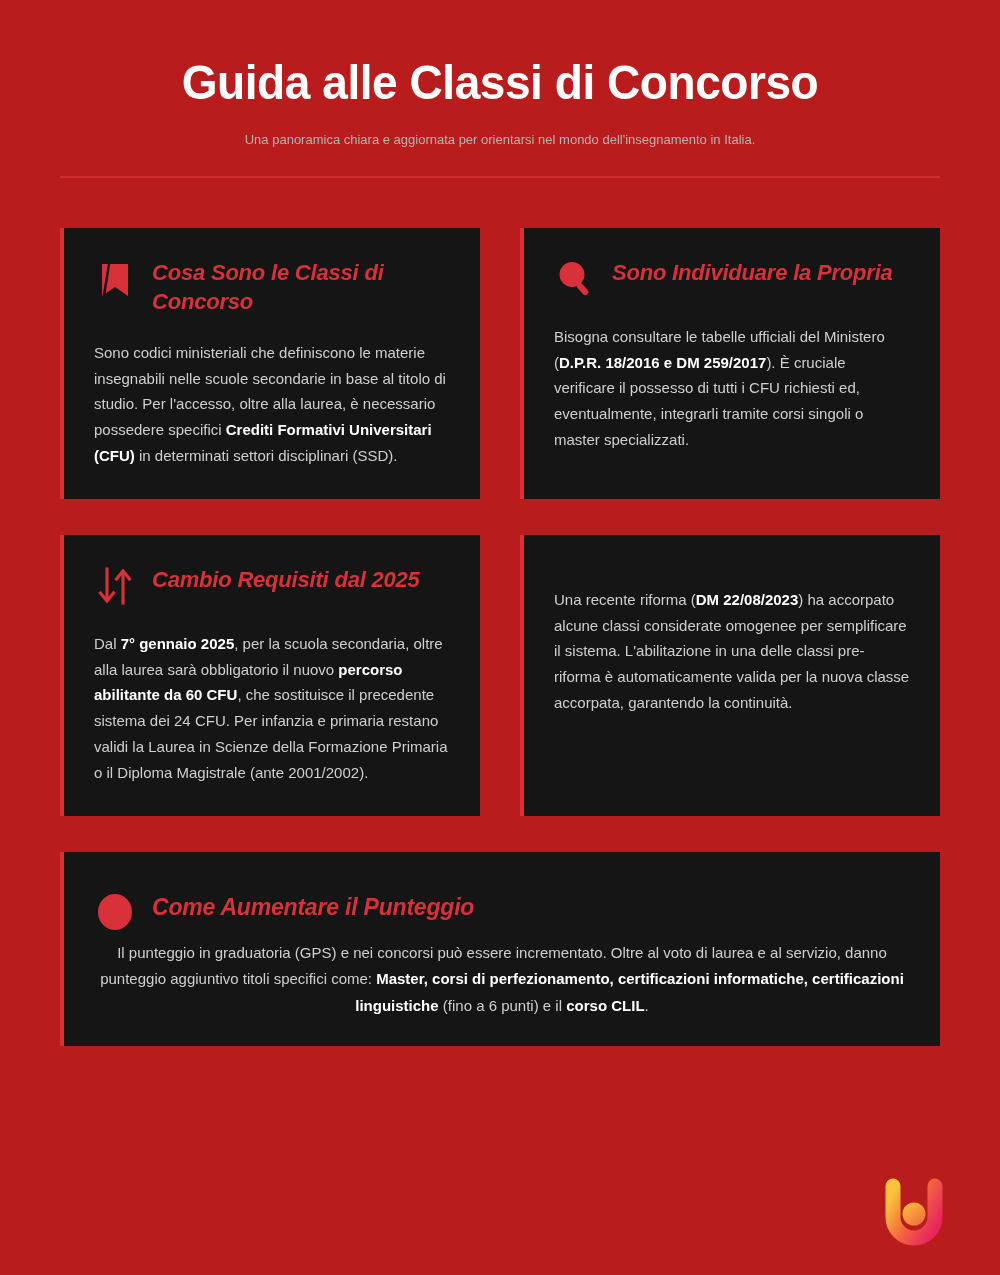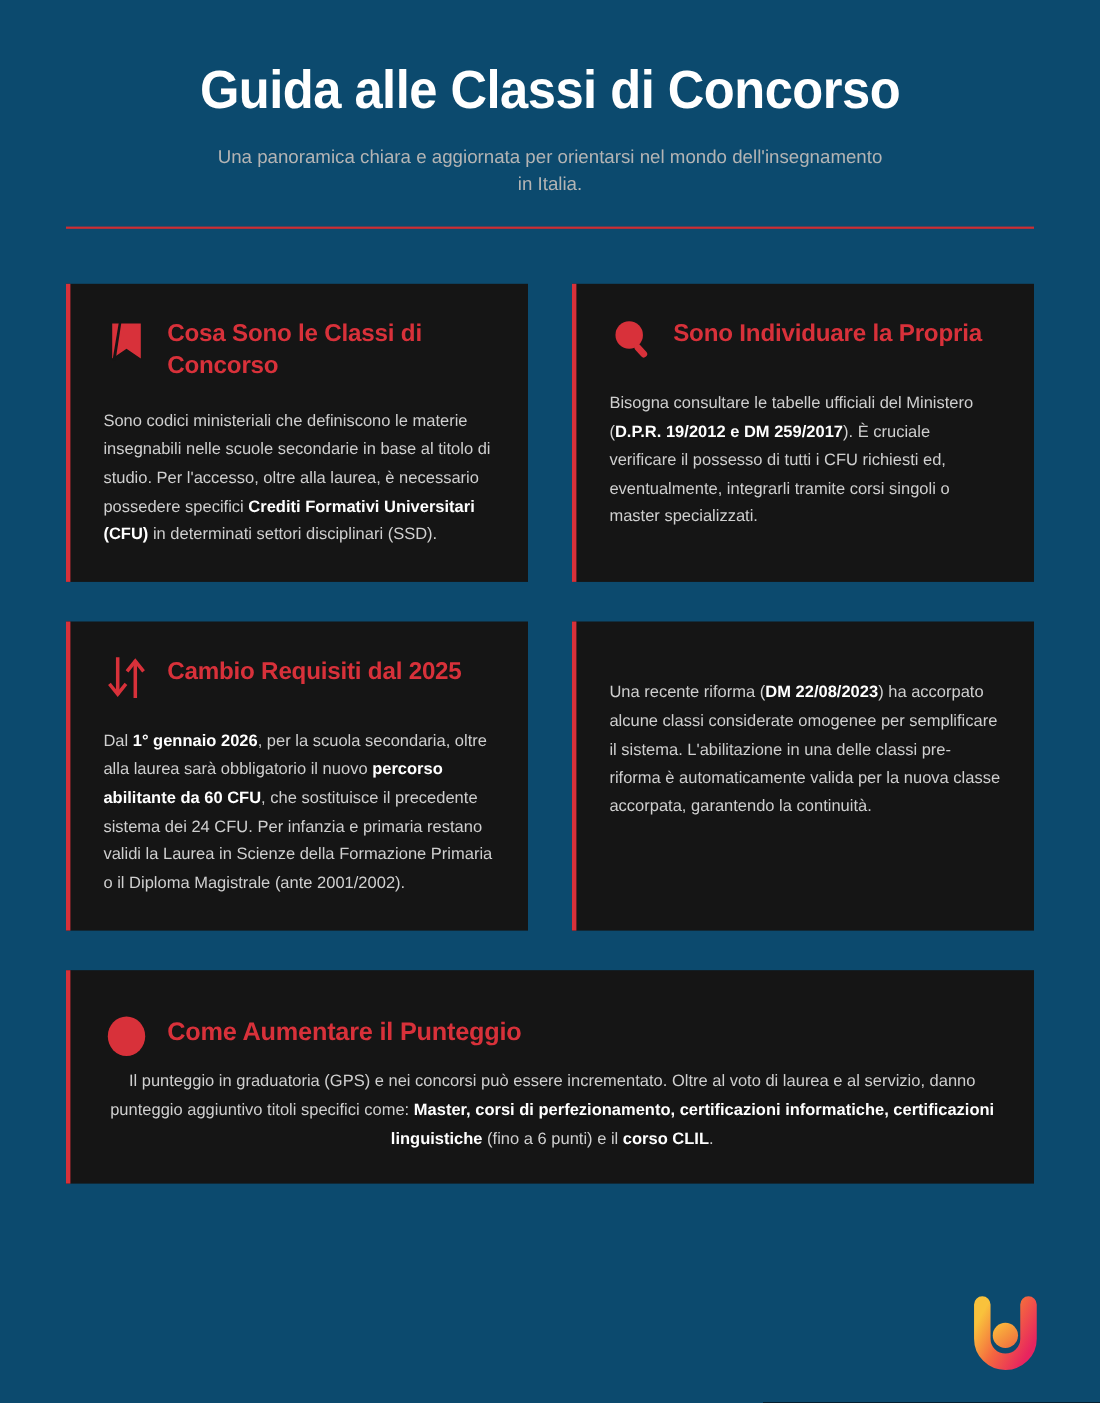--- a/index.html
+++ b/index.html
@@ -10,21 +10,21 @@
     height: 1275px;
     background: #000000;
     font-family: "Liberation Sans", "DejaVu Sans", sans-serif;
     overflow: hidden;
   }
 
   .page {
     position: relative;
     width: 1000px;
     height: 1275px;
-    background: #0c4a6e;
+    background: #b91c1c;
   }
 
   
   .header {
     padding: 56px 60px 0 60px;
     text-align: center;
   }
 
   .main-title {
     font-family: "Liberation Sans Narrow", "Liberation Sans", sans-serif;
@@ -33,21 +33,21 @@
     font-weight: 700;
     color: #ffffff;
     letter-spacing: -0.5px;
     transform: scaleX(0.94);
     transform-origin: center;
     white-space: nowrap;
   }
 
   .subtitle {
     margin-top: 22px;
-    font-size: 17px;
+    font-size: 13px;
     line-height: 1.45;
     color: #b4b4b4;
     font-weight: 400;
     max-width: 620px;
     margin-left: auto;
     margin-right: auto;
   }
 
   .divider {
     margin: 26px 0 0 0;
@@ -96,20 +96,21 @@
 
   .card-icon svg { display: block; width: 42px; height: 42px; }
 
   .card-title {
     font-size: 22px;
     line-height: 1.32;
     font-weight: 700;
     color: #d8313a;
     letter-spacing: -0.2px;
     padding-top: 2px;
+    font-style: italic;
   }
 
   .card--wide .card-title { font-size: 23px; }
 
   .card-body {
     margin-top: 24px;
     font-size: 15px;
     line-height: 1.72;
     color: #cfcfcf;
     font-weight: 400;
@@ -163,38 +164,38 @@
     <div class="card">
       <div class="card-head">
         <span class="card-icon">
           <svg viewBox="0 0 42 42" xmlns="http://www.w3.org/2000/svg" aria-hidden="true">
             <circle cx="18" cy="16.5" r="12.5" fill="#d8313a"></circle>
             <rect x="25.5" y="24" width="6.2" height="14" rx="3.1" transform="rotate(-42 28.6 31)" fill="#d8313a"></rect>
           </svg>
         </span>
         <div class="card-title">Sono Individuare la Propria</div>
       </div>
-      <div class="card-body">Bisogna consultare le tabelle ufficiali del Ministero (<b>D.P.R. 19/2012 e DM 259/2017</b>). È cruciale verificare il possesso di tutti i CFU richiesti ed, eventualmente, integrarli tramite corsi singoli o master specializzati.</div>
+      <div class="card-body">Bisogna consultare le tabelle ufficiali del Ministero (<b>D.P.R. 18/2016 e DM 259/2017</b>). È cruciale verificare il possesso di tutti i CFU richiesti ed, eventualmente, integrarli tramite corsi singoli o master specializzati.</div>
     </div>
 
     <div class="card">
       <div class="card-head">
         <span class="card-icon">
           <svg viewBox="0 0 42 42" xmlns="http://www.w3.org/2000/svg" aria-hidden="true">
             <g fill="none" stroke="#d8313a" stroke-width="3.2" stroke-linecap="square">
               <path d="M13 4 V35"></path>
               <path d="M6.5 28 L13 36 L19.5 28"></path>
               <path d="M29 38 V7"></path>
               <path d="M22.5 14 L29 6 L35.5 14"></path>
             </g>
           </svg>
         </span>
         <div class="card-title">Cambio Requisiti dal 2025</div>
       </div>
-      <div class="card-body">Dal <b>1° gennaio 2026</b>, per la scuola secondaria, oltre alla laurea sarà obbligatorio il nuovo <b>percorso abilitante da 60 CFU</b>, che sostituisce il precedente sistema dei 24 CFU. Per infanzia e primaria restano validi la Laurea in Scienze della Formazione Primaria o il Diploma Magistrale (ante 2001/2002).</div>
+      <div class="card-body">Dal <b>7° gennaio 2025</b>, per la scuola secondaria, oltre alla laurea sarà obbligatorio il nuovo <b>percorso abilitante da 60 CFU</b>, che sostituisce il precedente sistema dei 24 CFU. Per infanzia e primaria restano validi la Laurea in Scienze della Formazione Primaria o il Diploma Magistrale (ante 2001/2002).</div>
     </div>
 
     <div class="card">
       <div class="card-body">Una recente riforma (<b>DM 22/08/2023</b>) ha accorpato alcune classi considerate omogenee per semplificare il sistema. L'abilitazione in una delle classi pre-riforma è automaticamente valida per la nuova classe accorpata, garantendo la continuità.</div>
     </div>
 
     <div class="card card--wide">
       <div class="card-head">
         <span class="card-icon">
           <svg viewBox="0 0 42 42" xmlns="http://www.w3.org/2000/svg" aria-hidden="true">

